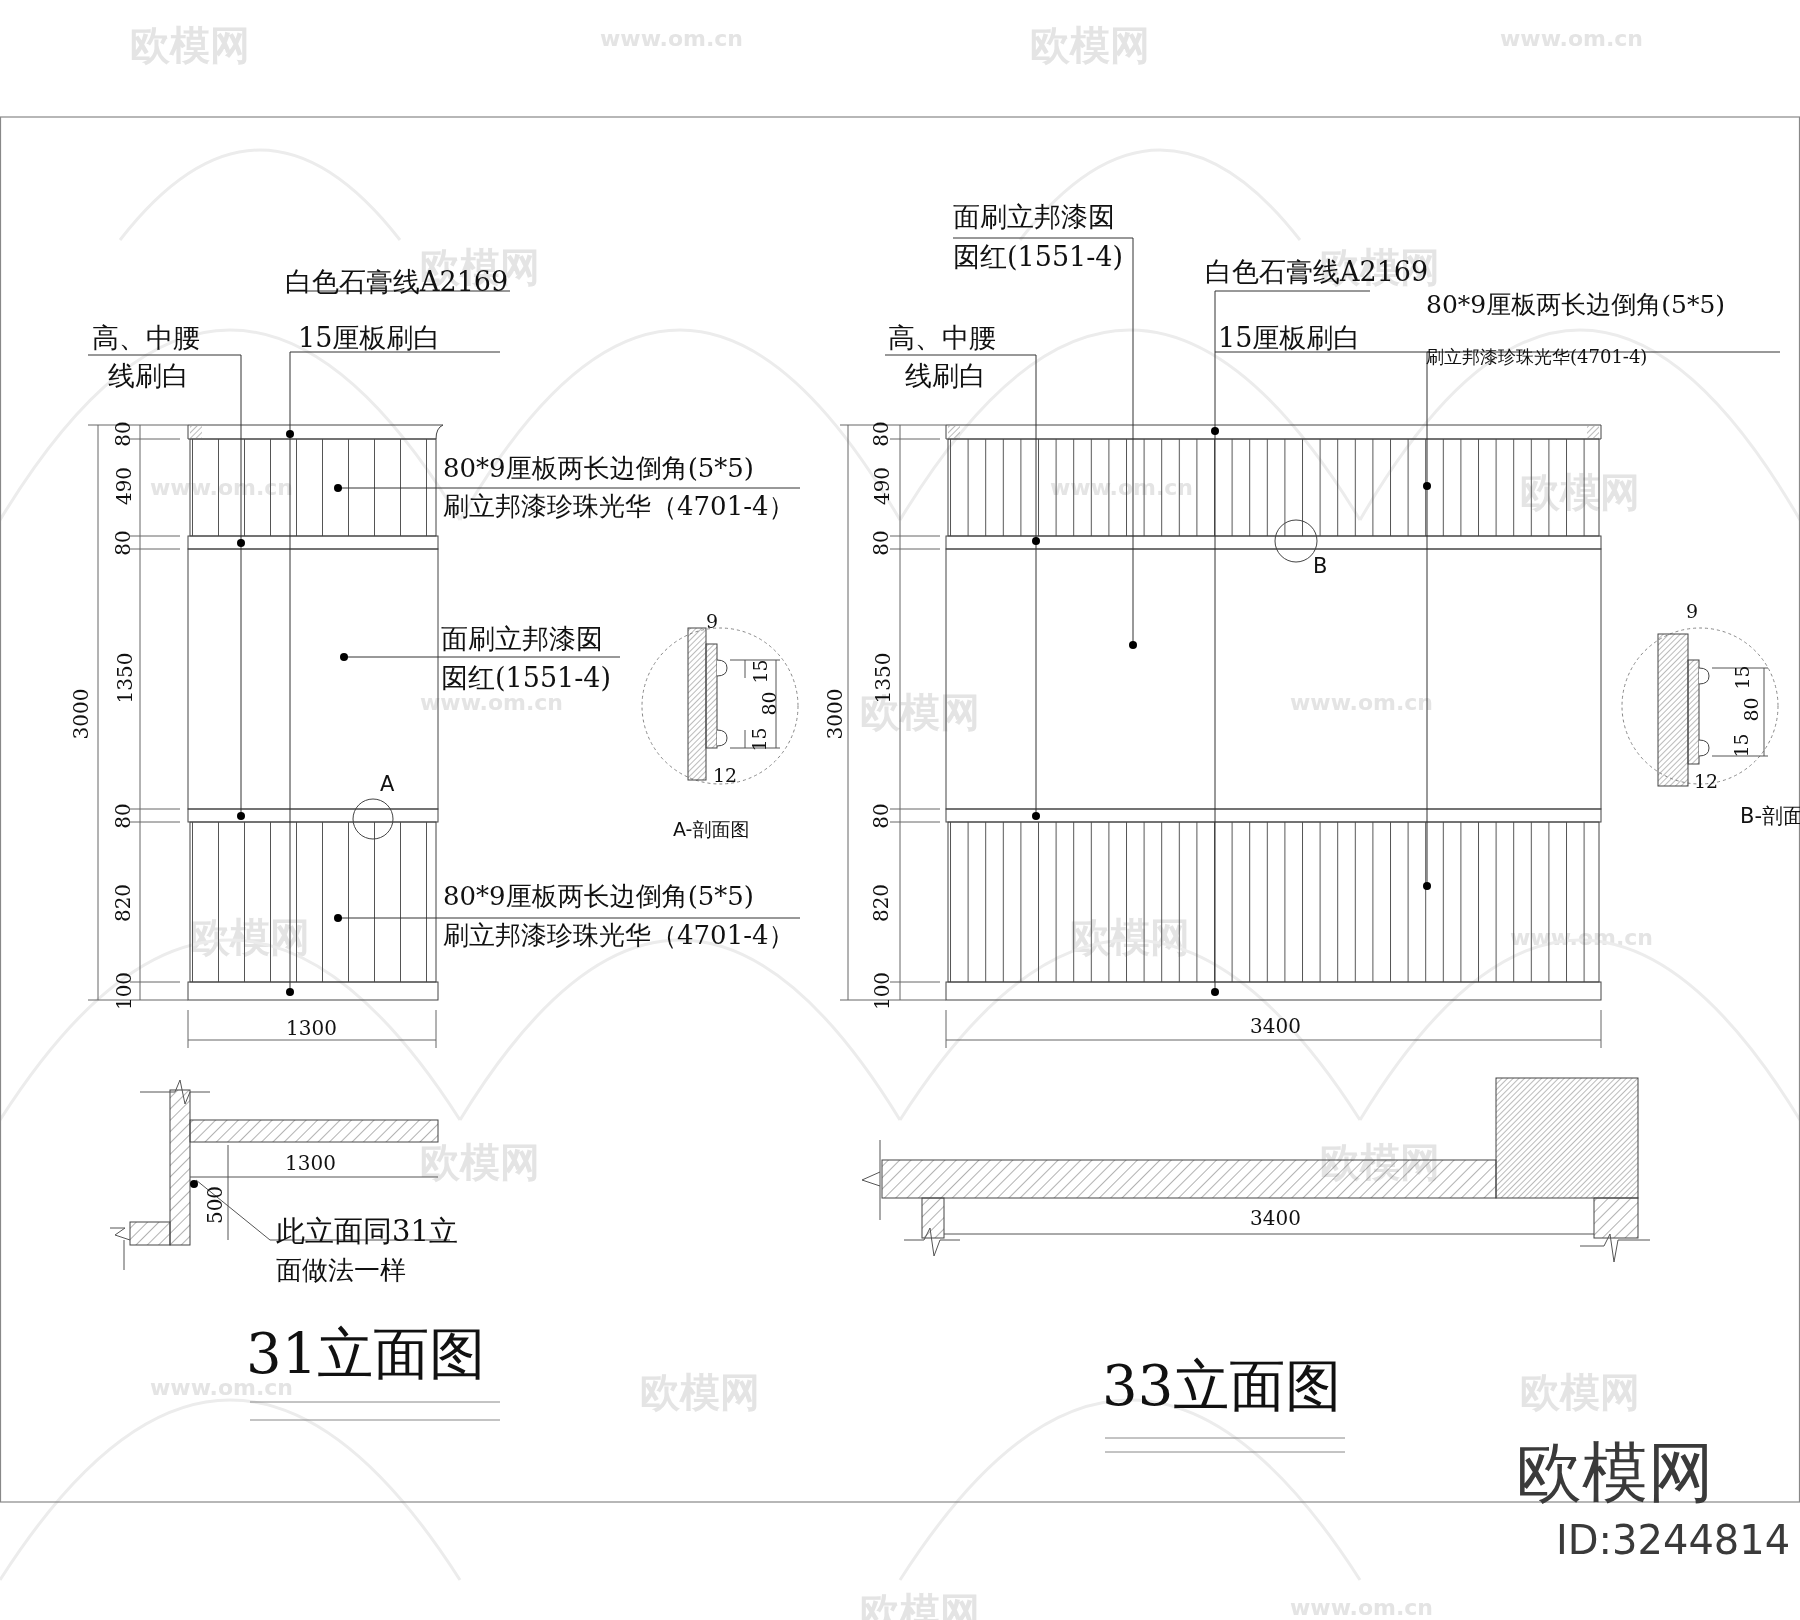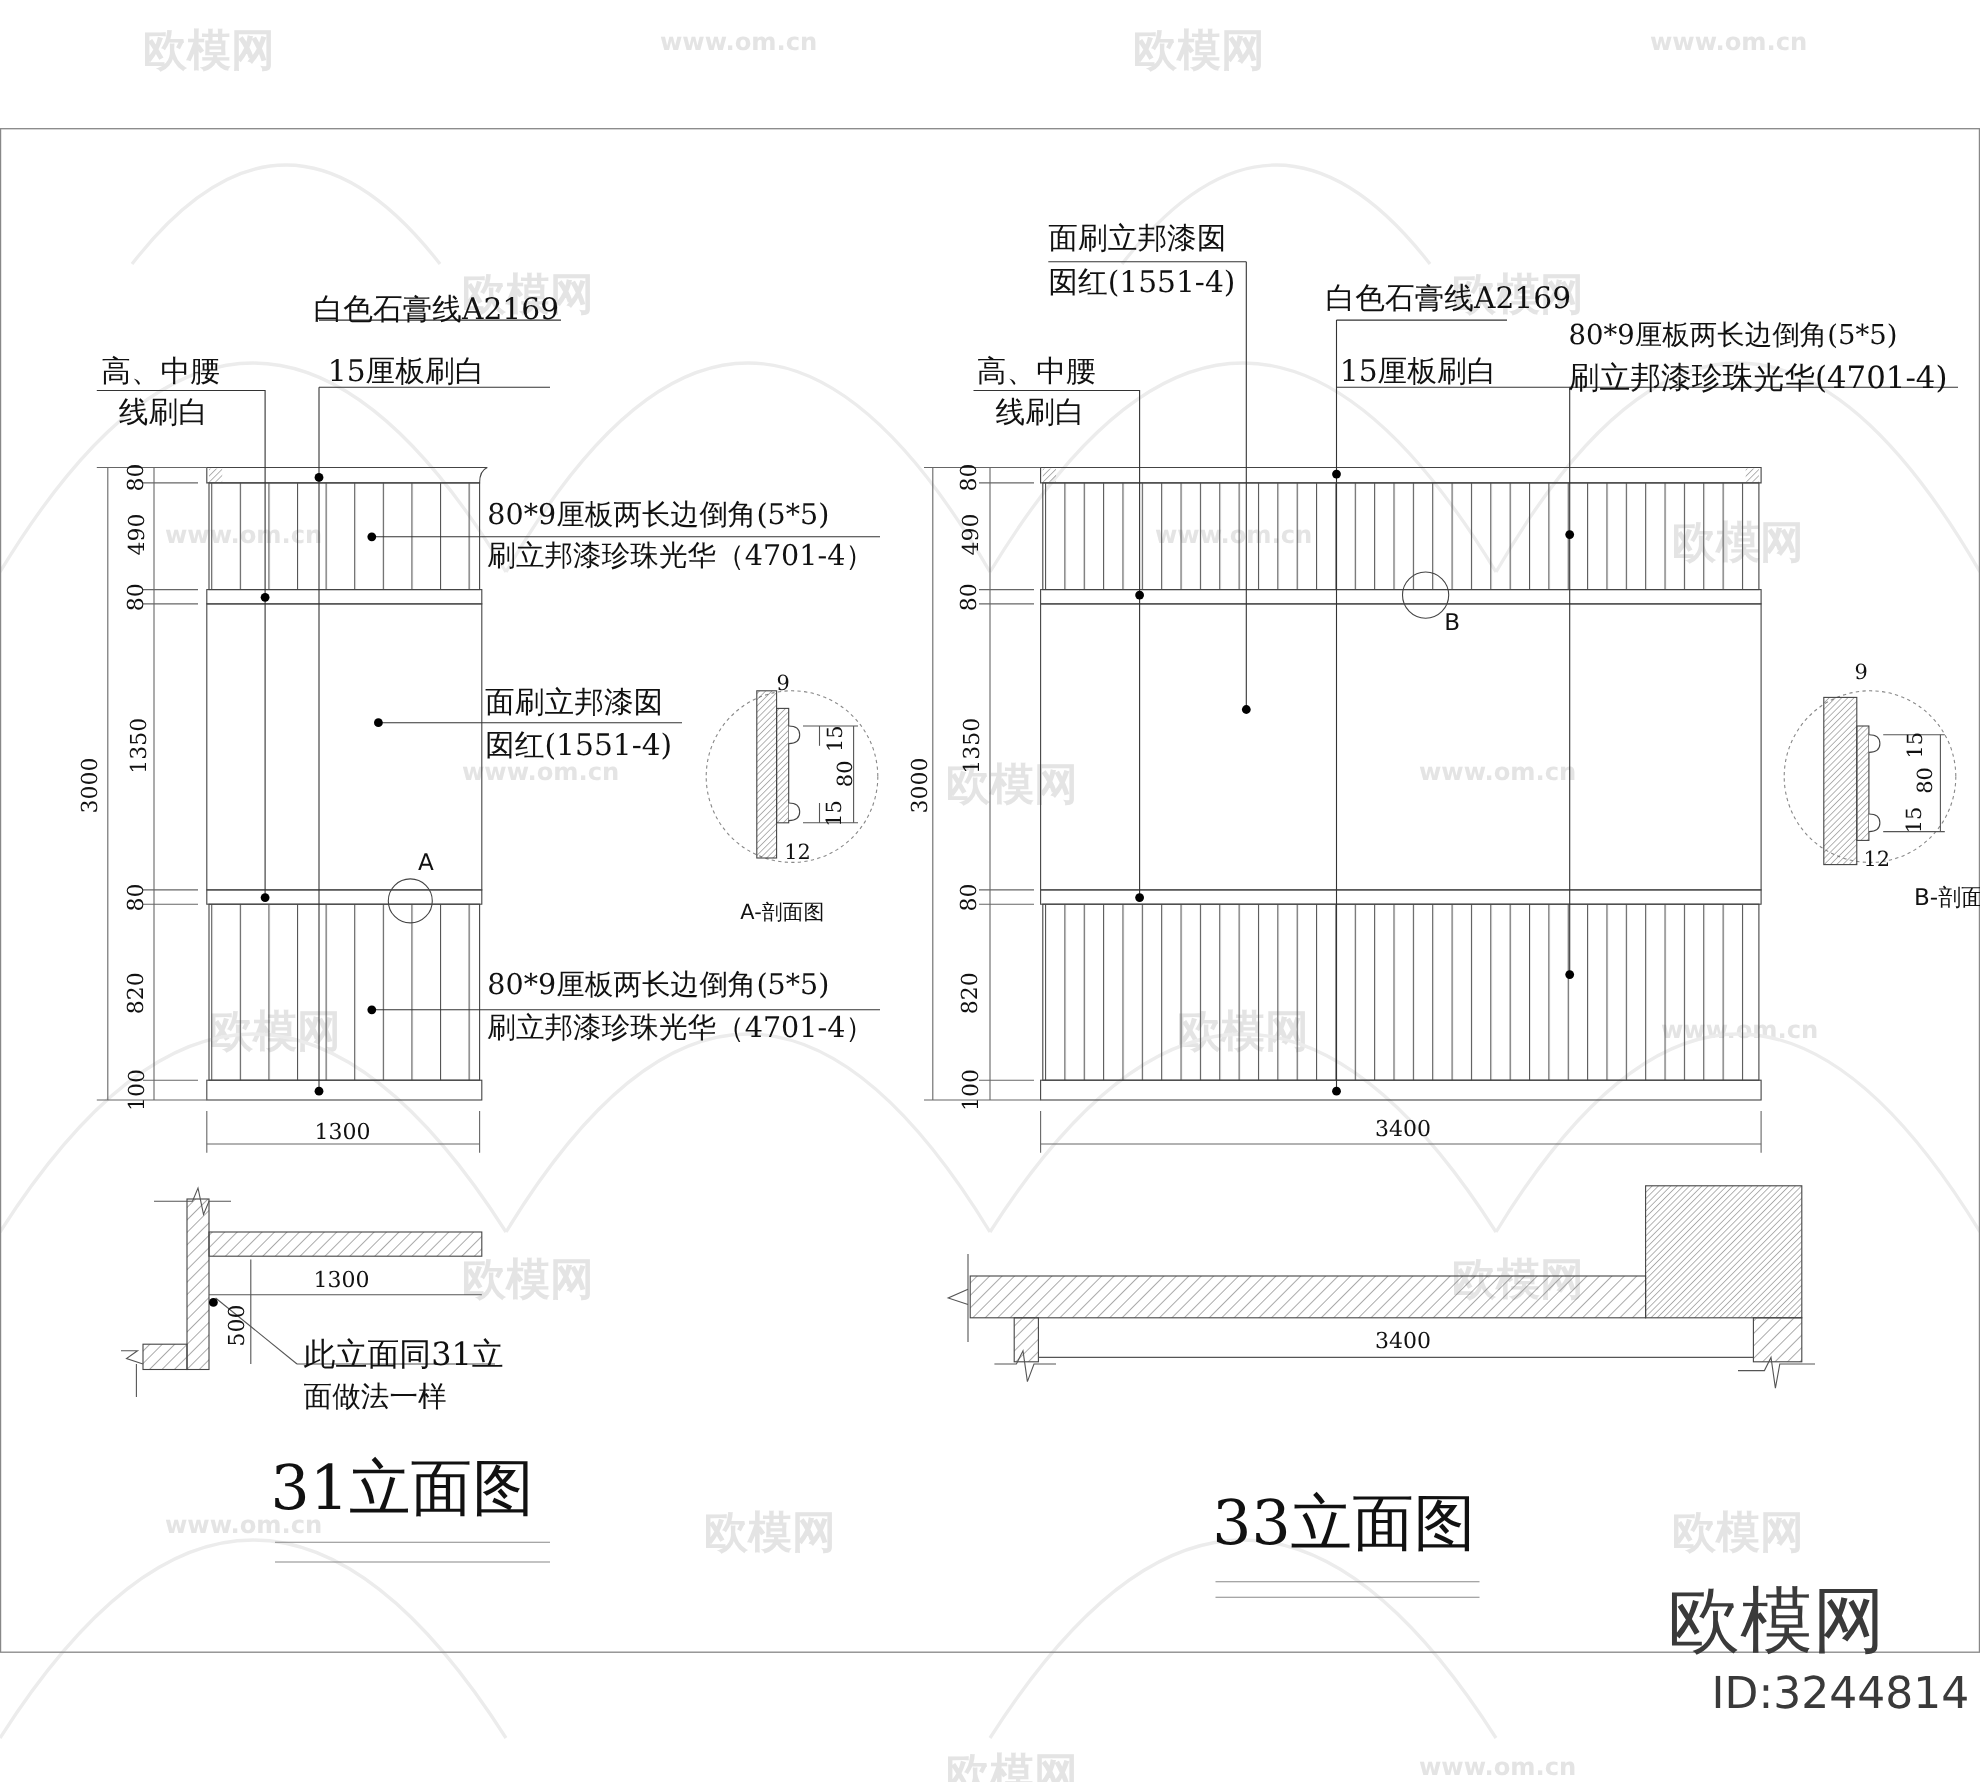--- a/index.html
+++ b/index.html
@@ -272,21 +272,21 @@
 <div class="lbl" style="left:285px;top:1153px;font-size:20px;">1300</div>
 <div class="lbl rot" style="left:196px;top:1195px;font-size:20px;">500</div>
 <div class="lbl" style="left:276px;top:1217px;font-size:29px;">此立面同31立</div>
 <div class="lbl" style="left:276px;top:1257px;font-size:26px;">面做法一样</div>
 <div class="lbl" style="left:246px;top:1326px;font-size:56px;">31立面图</div>
 
 <div class="lbl" style="left:953px;top:203px;font-size:27px;">面刷立邦漆囡</div>
 <div class="lbl" style="left:953px;top:243px;font-size:27px;">囡红(1551-4)</div>
 <div class="lbl" style="left:1205px;top:258px;font-size:27px;">白色石膏线A2169</div>
 <div class="lbl" style="left:1426px;top:292px;font-size:25px;">80*9厘板两长边倒角(5*5)</div>
-<div class="lbl" style="left:1426px;top:330px;font-size:28px;">刷立邦漆珍珠光华(4701-4)</div>
+<div class="lbl" style="left:1426px;top:348px;font-size:18px;">刷立邦漆珍珠光华(4701-4)</div>
 <div class="lbl" style="left:888px;top:324px;font-size:27px;">高、中腰</div>
 <div class="lbl" style="left:905px;top:362px;font-size:27px;">线刷白</div>
 <div class="lbl" style="left:1218px;top:324px;font-size:27px;">15厘板刷白</div>
 <div class="lbl sans" style="left:1313px;top:556px;font-size:21px;">B</div>
 
 <div class="lbl rot" style="left:868px;top:424px;font-size:20px;">80</div>
 <div class="lbl rot" style="left:863px;top:476px;font-size:20px;">490</div>
 <div class="lbl rot" style="left:868px;top:533px;font-size:20px;">80</div>
 <div class="lbl rot" style="left:858px;top:668px;font-size:20px;">1350</div>
 <div class="lbl rot" style="left:868px;top:806px;font-size:20px;">80</div>

